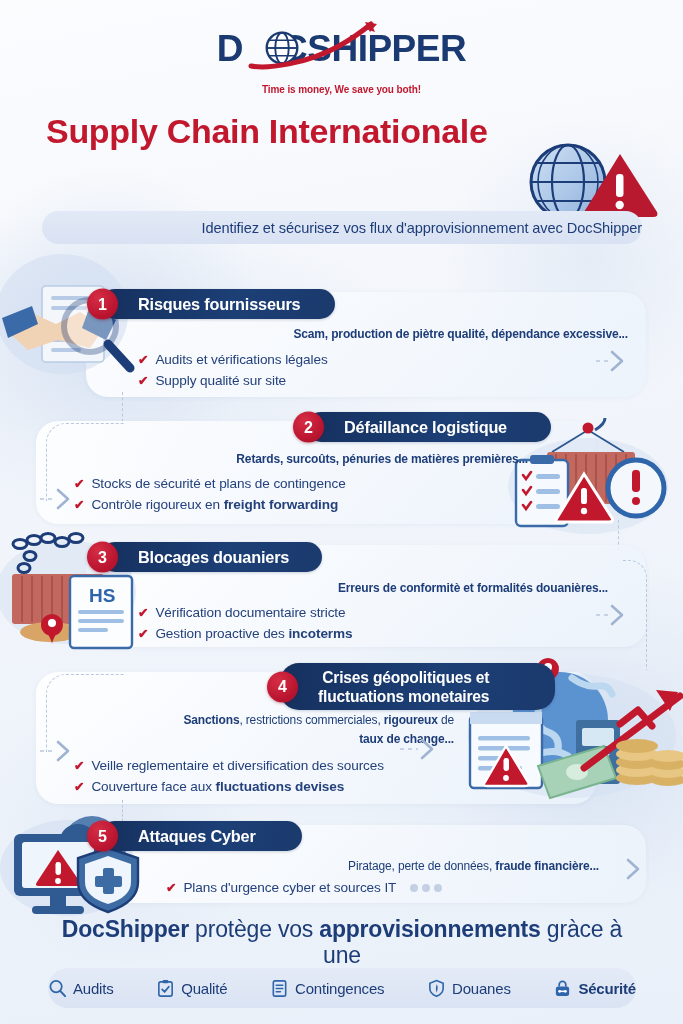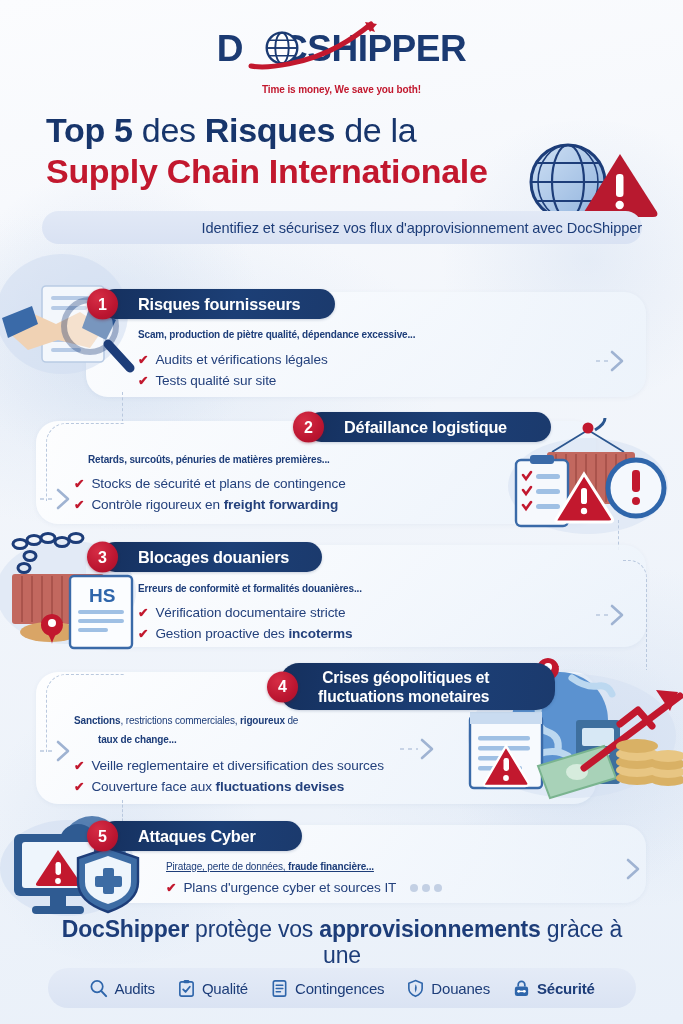--- a/index.html
+++ b/index.html
@@ -99,22 +99,23 @@
     position:absolute; left:-13px; top:50%; transform:translateY(-50%);
     width:31px; height:31px; border-radius:50%;
     background:radial-gradient(circle at 36% 30%,#d62d45 0%,#bb1530 62%,#a5112a 100%);
     color:#fff; font-size:16px; font-weight:bold;
     display:flex; align-items:center; justify-content:center;
     box-shadow:0 1px 3px rgba(120,12,30,.35);
   }
 
   .desc {
     position:absolute;
-    font-size:10px; color:#1d3d79; font-weight:bold; letter-spacing:-.15px;
+    font-size:12px; color:#1d3d79; font-weight:bold; letter-spacing:-.15px;
     line-height:19px;
+    text-align:right;
   }
   .desc .norm { font-weight:400; }
 
   .bullets { position:absolute; }
   .bullet {
     font-size:13.6px; color:#24417c; line-height:20.5px; letter-spacing:-.1px;
     display:flex; align-items:baseline; gap:7px; white-space:nowrap;
   }
   .bullet b { font-weight:bold; }
   .check { color:#c2182e; font-size:12.5px; font-weight:bold; flex:none; }
@@ -132,21 +133,21 @@
   }
   #conclusion .l1 { font-size:23px; color:#1d3d79; line-height:26px; letter-spacing:-.2px; }
   #conclusion .l1 b { font-weight:bold; }
   #conclusion .l2 { font-size:23px; color:#16315f; font-weight:normal; line-height:26px; letter-spacing:-.2px; }
 
   
   #footer-bar {
     position:absolute; left:48px; top:968px; width:588px; height:40px;
     background:linear-gradient(180deg,#e4ebf7 0%,#dae3f3 100%);
     border-radius:20px;
-    display:flex; align-items:center; justify-content:center; gap:22px;
+    display:flex; align-items:center; justify-content:space-between; gap:22px;
   }
   .tag { display:flex; align-items:center; gap:6px; }
   .tag-label { font-size:15px; color:#1d3d79; letter-spacing:-.2px; }
   .tag.accent .tag-label { font-weight:bold; }
   .tag svg { display:block; }
 
   
   .illus { position:absolute; pointer-events:none; }
 </style>
 </head>
@@ -175,23 +176,20 @@
       <svg class="logo-swoosh" viewBox="0 0 150 52">
         <path d="M4 46 C20 49, 60 44, 92 26 C108 17, 118 9, 124 4" stroke="#c2182e" stroke-width="5" fill="none" stroke-linecap="round"></path>
         <path d="M118 2 l12 2 -7 8 z" fill="#c2182e"></path>
         <path d="M124 3 l4 9 -9 -3 z" fill="#c2182e"></path>
       </svg>
     </div>
     <div class="logo-tag">Time is money, We save you both!</div>
   </div>
 
   <div id="title-block">
-    <div class="title-l1">
-      <b>Top 5</b><span> des </span><b>Risques</b><span> de la</span>
-    </div>
     <div class="title-l2">Supply Chain Internationale</div>
   </div>
 
   <svg id="title-deco" viewBox="0 0 155 80">
     <defs>
       <linearGradient id="gl" x1="0" y1="0" x2="1" y2="1">
         <stop offset="0%" stop-color="#cfe0f4"></stop>
           <stop offset="100%" stop-color="#8fb2dd"></stop>
       </linearGradient>
     </defs>
@@ -239,21 +237,21 @@
 
   <div class="desc" style="left:138px; top:325px; width:490px;">Scam, production de piètre qualité, dépendance excessive...</div>
 
   <div class="bullets" style="left:138px; top:350px;">
     <div class="bullet">
       <span class="check">✔</span>
       <span>Audits et vérifications légales</span>
     </div>
     <div class="bullet">
       <span class="check">✔</span>
-      <span>Tests qualité sur site</span>
+      <span>Supply qualité sur site</span>
     </div>
   </div>
 
   <svg class="chev" style="left:596px; top:348px; width:34px; height:26px;" viewBox="0 0 34 26">
     <path d="M16 4 L26 13 L16 22" fill="none" stroke="#9fb3d2" stroke-width="2.6" stroke-linecap="round" stroke-linejoin="round"></path>
     <path d="M0 13 H12" stroke="#b9c8de" stroke-width="1.6" stroke-dasharray="4 4"></path>
   </svg>
 
   <div class="dash" style="left:122px; top:392px; width:0; height:30px; border-width:0 0 0 1.6px;"></div>
 
@@ -479,21 +477,21 @@
     <path d="M112 44 L135 52 V70 Q135 85 112 92 Q89 85 89 70 V52 Z" fill="#eef5fc"></path>
     <rect x="107" y="56" width="11" height="26" rx="2" fill="#3d6ca4"></rect>
     <rect x="99" y="64" width="27" height="11" rx="2" fill="#3d6ca4"></rect>
   </svg>
 
   <div class="pill" style="left:100px; top:821px; width:202px;">
     <span class="badge">5</span>
     <span class="pill-title">Attaques Cyber</span>
   </div>
 
-  <div class="desc" style="left:166px; top:857px; width:450px; font-weight:400;text-decoration:underline;">
+  <div class="desc" style="left:149px; top:857px; width:450px; font-weight:400;">
     <span class="norm">Piratage, perte de données, </span><b>fraude financière...</b>
   </div>
 
   <div class="bullets" style="left:166px; top:878px;">
     <div class="bullet">
       <span class="check">✔</span>
       <span>Plans d'urgence cyber et sources IT</span>
       <span class="dots">
           <i></i>
           <i></i>

